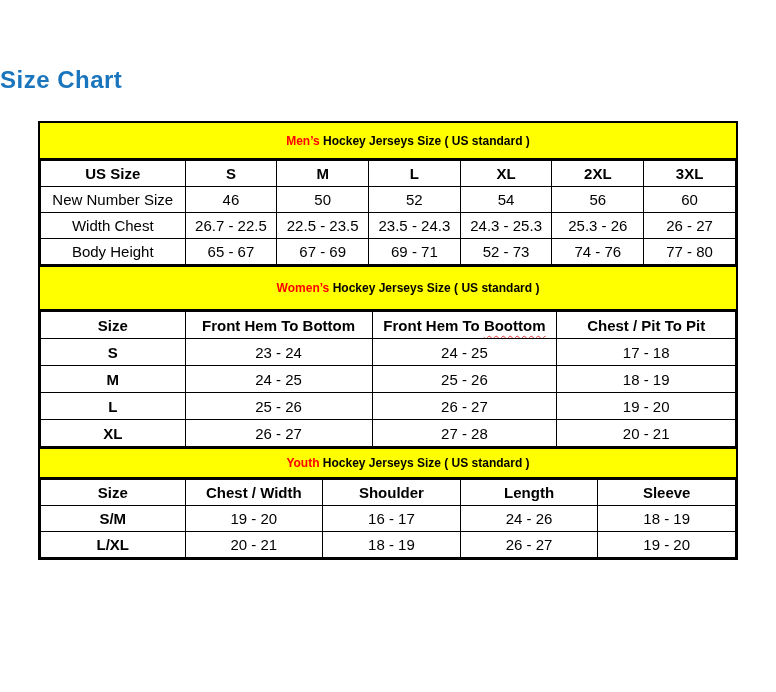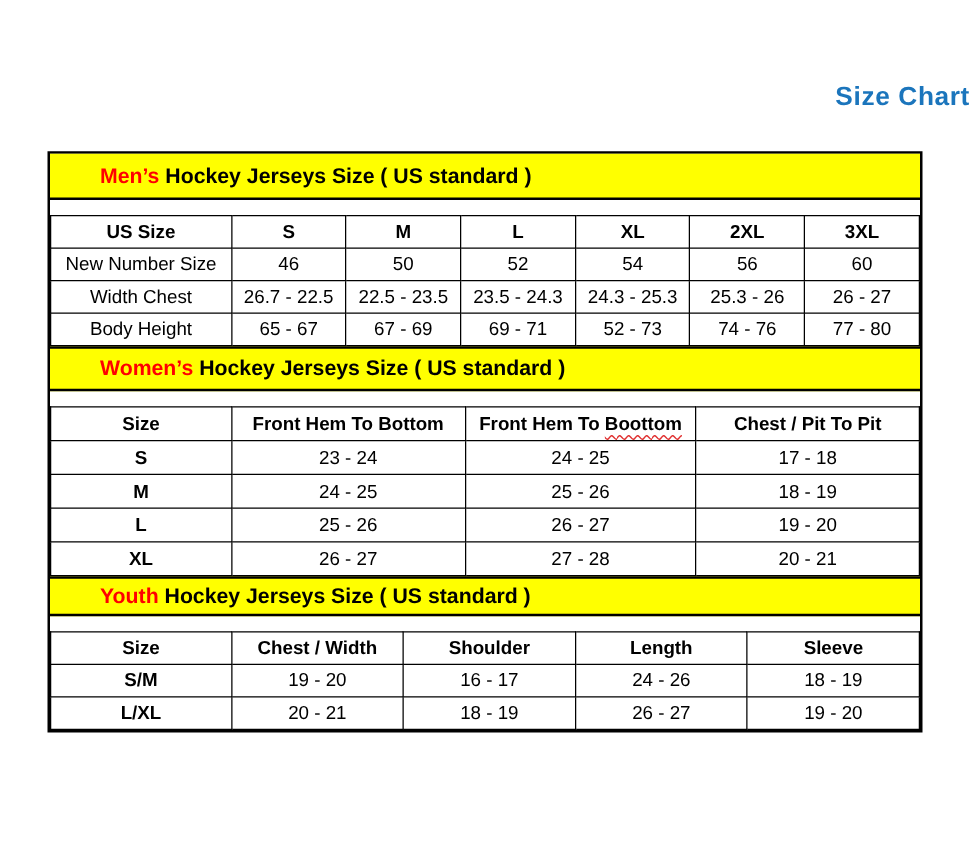--- a/index.html
+++ b/index.html
@@ -11,47 +11,48 @@
     background: #ffffff;
     font-family: "Liberation Sans", sans-serif;
     overflow: hidden;
   }
   .page-title {
     position: absolute;
     top: 66px;
     left: 0;
     width: 100%;
     margin: 0;
-    text-align: right;
-    font-size: 21px;
+    text-align: left;
+    font-size: 24px;
     font-weight: bold;
     color: #1b75bc;
     letter-spacing: 0.5px;
   }
   .chart-wrap {
     position: absolute;
     left: 38px;
     top: 121px;
     width: 700px;
     border: 2px solid #000000;
     background: #ffffff;
   }
   .band {
     background: #ffff00;
     border-bottom: 2px solid #000000;
     height: 37px;
     display: flex;
     align-items: center;
-    font-size: 17px;
+    justify-content: center;
+    font-size: 12px;
     font-weight: bold;
     color: #000000;
     padding-left: 40px;
   }
-  .band + table { border-top: none; margin-top: 12px; }
-  .band.mid { border-top: 2px solid #000000; height: 36px; }
+  .band + table { border-top: none; }
+  .band.mid { border-top: 2px solid #000000; height: 46px; }
   .band.youth-band { height: 32px; }
   .band .hl { color: #ff0000; white-space: pre; }
   .band .rest { white-space: pre; }
   table {
     width: 100%;
     border-collapse: collapse;
     table-layout: fixed;
   }
   th, td {
     border: 1.5px solid #000000;

